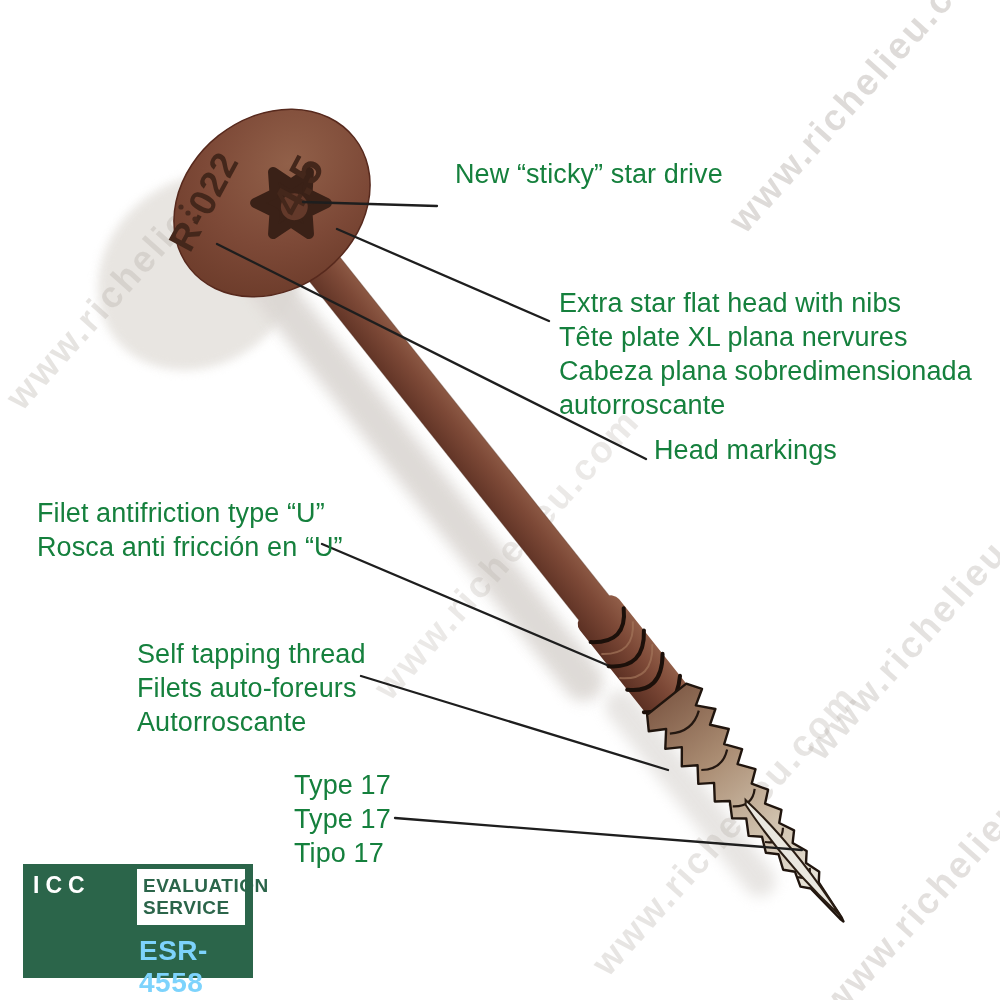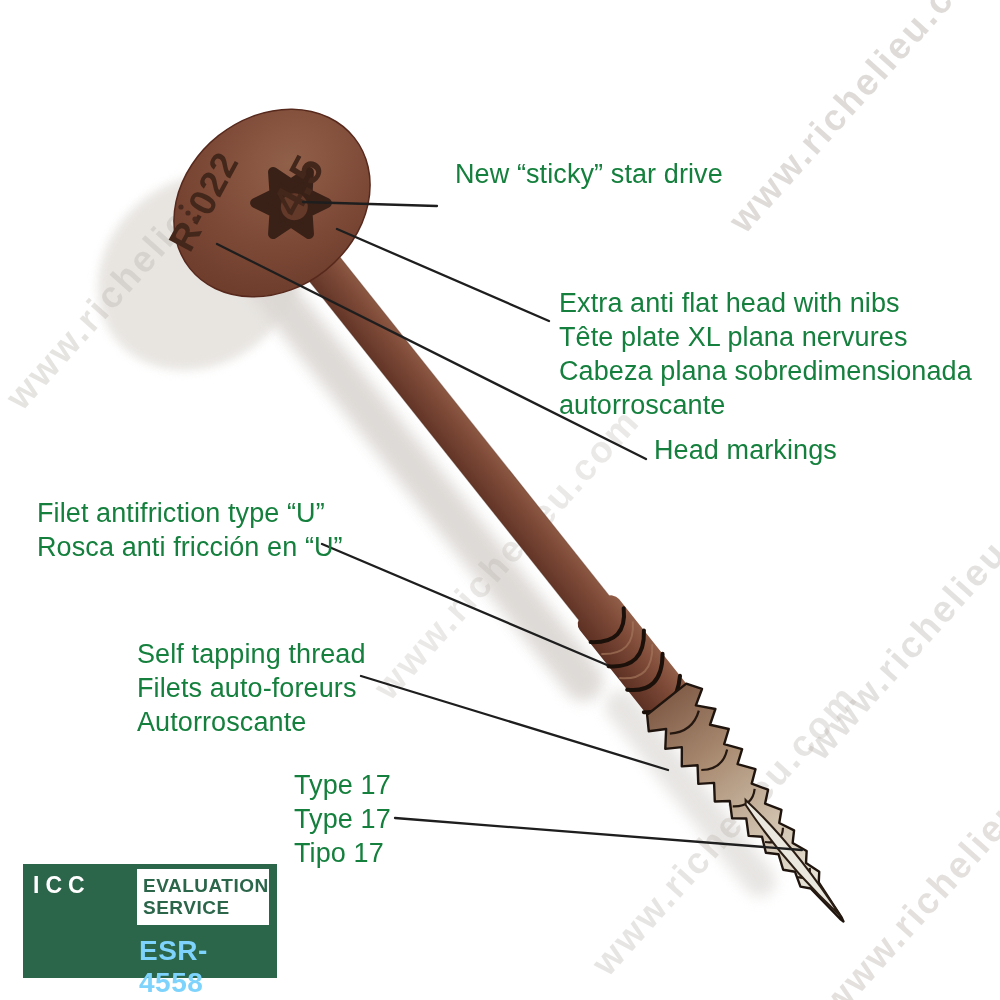--- a/index.html
+++ b/index.html
@@ -18,21 +18,21 @@
     font-weight:bold;font-size:37px;letter-spacing:2.5px;
     fill:#b3aca5;
   }
   .head-mark{
     font-family:"Liberation Sans",sans-serif;
     font-weight:bold;fill:#44271b;
   }
   .leader{stroke:#1e1e1e;stroke-width:2.3;stroke-linecap:round;}
   
   .cert{
-    position:absolute;left:23px;top:864px;width:254px;height:114px;
+    position:absolute;left:23px;top:864px;width:230px;height:114px;
     box-sizing:border-box;display:flex;gap:8px;padding:5px 8px 6px 10px;
   }
   .cert-left{display:flex;flex-direction:column;color:#fff;flex:0 0 auto;width:96px;}
   .cert-icc{font-size:23px;font-weight:bold;letter-spacing:6px;margin-top:3px;}
   .cert-es{font-size:74px;font-weight:bold;line-height:.92;letter-spacing:-3px;}
   .cert-es sup{font-size:11px;letter-spacing:0;vertical-align:38px;}
   .cert-right{flex:1;display:flex;flex-direction:column;min-width:0;}
   .cert-white{
     background:#fff;font-weight:bold;font-size:19px;line-height:21.5px;
     padding:6px 4px 7px 6px;letter-spacing:.5px;
@@ -150,21 +150,21 @@
       <line class="leader" x1="361" y1="676" x2="668" y2="770"></line>
       <line class="leader" x1="395" y1="818" x2="802" y2="850"></line>
     </g>
   </svg>
 
   <div class="ann" style="left:455px;top:157px">
     <div>New “sticky” star drive</div>
   </div>
 
   <div class="ann" style="left:559px;top:286px">
-    <div>Extra anti flat head with nibs</div>
+    <div>Extra star flat head with nibs</div>
     <div>Tête plate XL plana nervures</div>
     <div>Cabeza plana sobredimensionada</div>
     <div>autorroscante</div>
   </div>
 
   <div class="ann" style="left:654px;top:433px">
     <div>Head markings</div>
   </div>
 
   <div class="ann" style="left:37px;top:496px">

